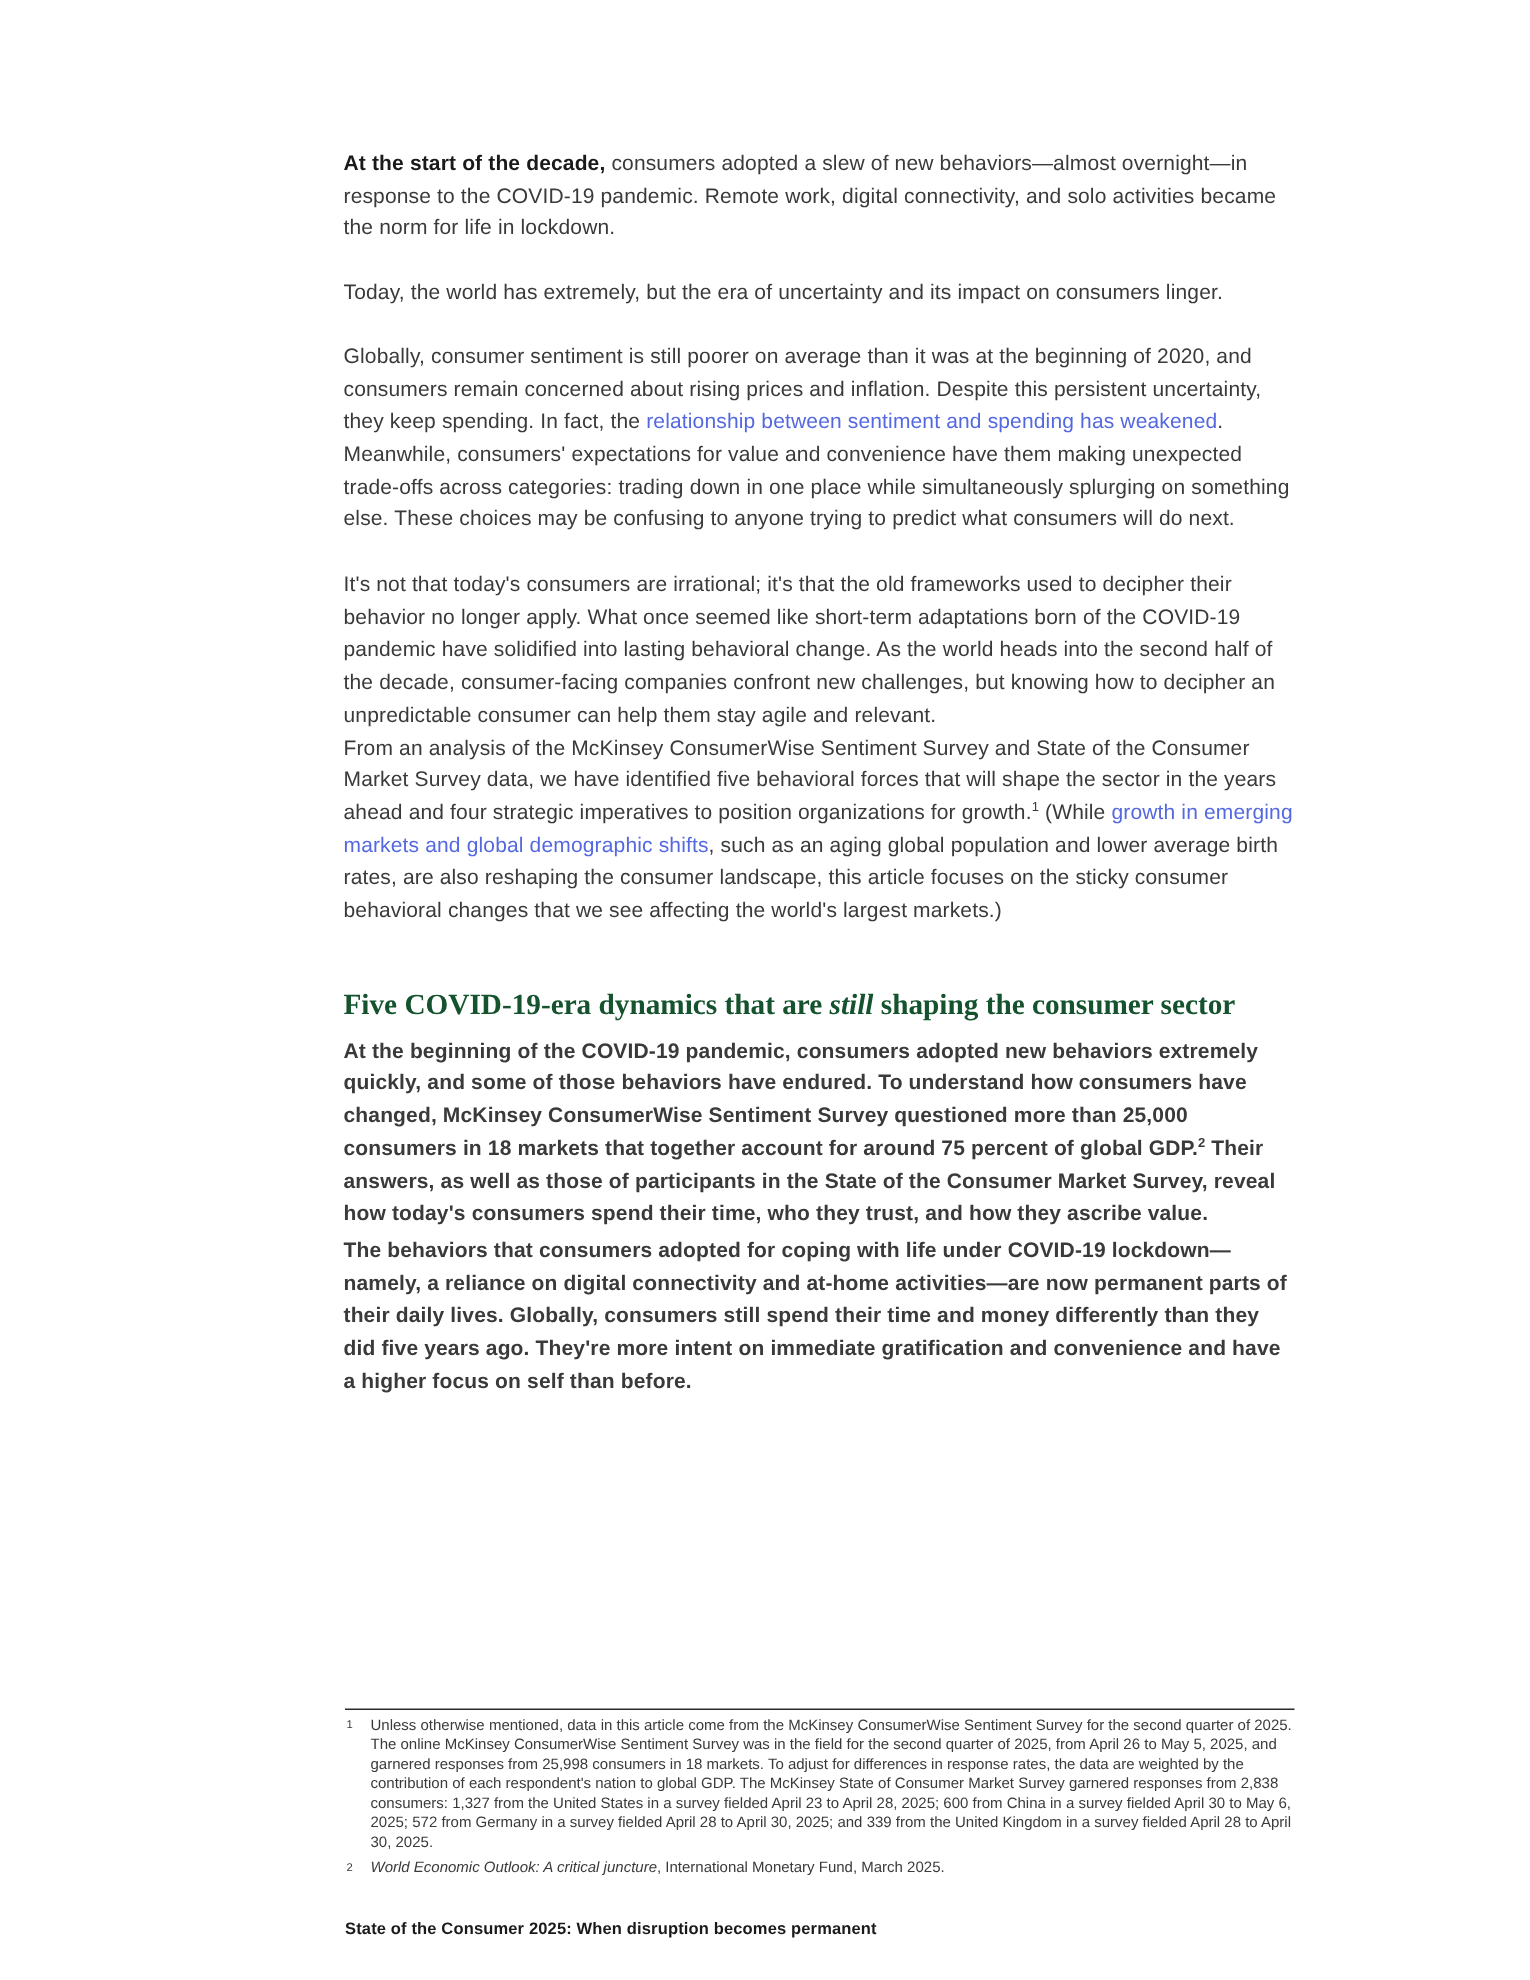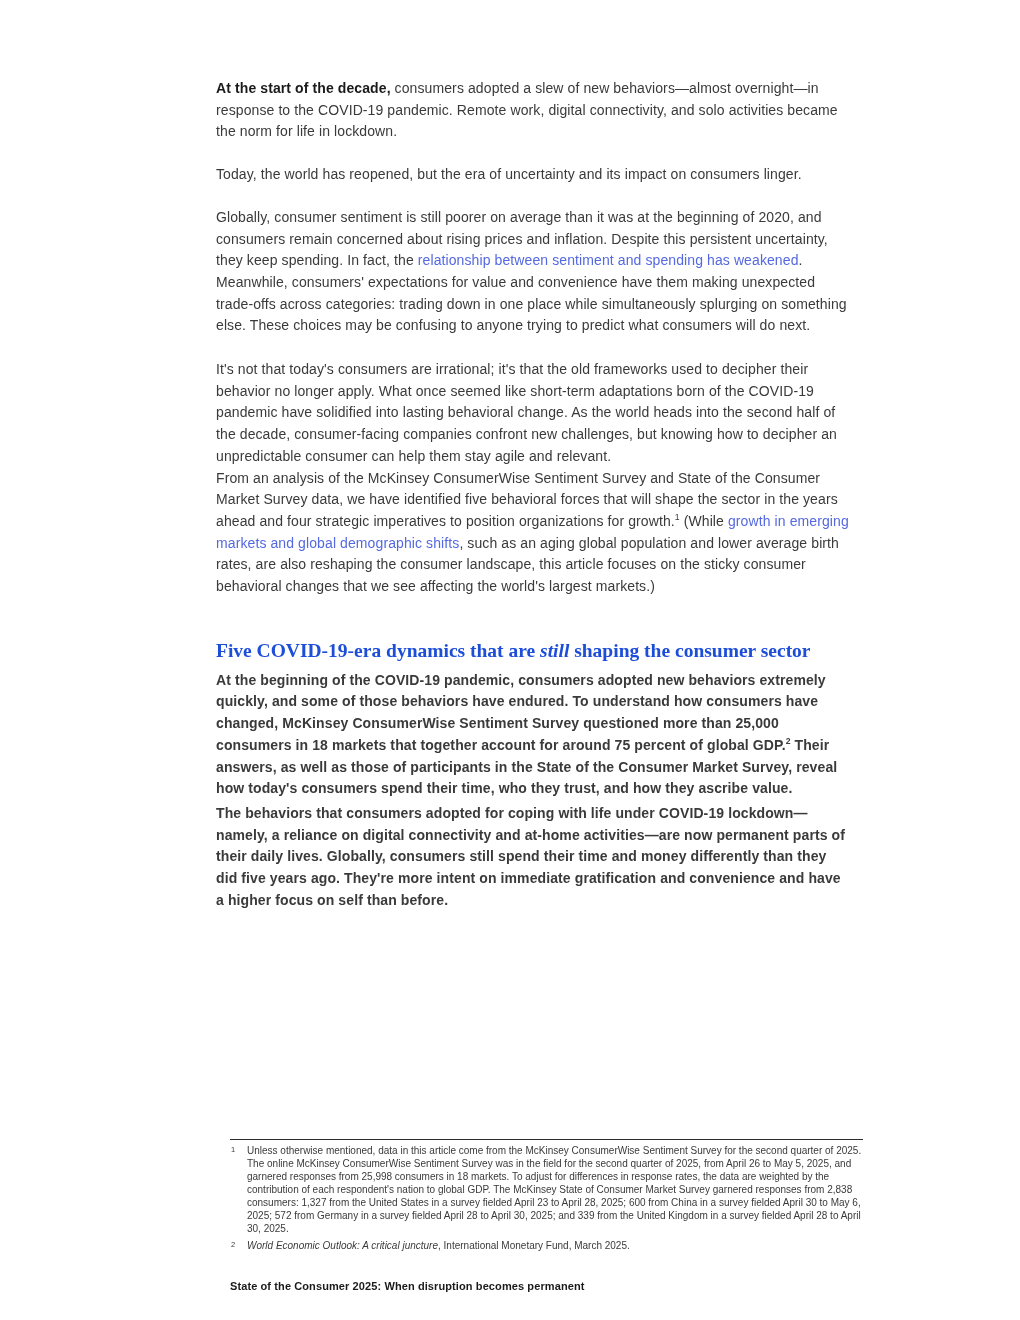--- a/index.html
+++ b/index.html
@@ -10,43 +10,43 @@
   body {
     width: 1020px;
     height: 1320px;
     position: relative;
     font-family: "Liberation Sans", sans-serif;
     color: #3a3a3a;
     overflow: hidden;
   }
   .content {
     position: absolute;
-    left: 216px;
+    left: 229px;
     top: 0;
     width: 633px;
-    padding-top: 78px;
+    padding-top: 98px;
   }
   .para {
     font-size: 14px;
     line-height: 21.7px;
     letter-spacing: 0.1px;
     margin: 0;
     color: #3a3a3a;
   }
   .mt-p2 { margin-top: 21px; }
   .mt-p3 { margin-top: 21px; }
   .mt-p4 { margin-top: 22px; }
   .mt-p5 { }
   .section-heading {
     margin: 40px 0 0 0;
     font-family: "Liberation Serif", serif;
     font-weight: bold;
     font-size: 19.5px;
     line-height: 26px;
-    color: #1d4ed8;
+    color: #14532d;
     white-space: nowrap;
   }
   .mt-p6 { margin-top: 6px; font-weight: bold; }
   .subsection-heading {
     margin: 20px 0 0 0;
     font-size: 14px;
     line-height: 22px;
     font-weight: bold;
     color: #1a1a1a;
   }
@@ -110,21 +110,21 @@
     color: #3a3a3a;
   }
 </style>
 </head>
 <body>
 
 <div class="content">
 
   <p class="para"><span class="seg-bold">At the start of the decade, </span><span class="seg-normal">consumers adopted a slew of new behaviors—almost overnight—in response to the COVID-19 pandemic. Remote work, digital connectivity, and solo activities became the norm for life in lockdown.</span></p>
 
-  <p class="para mt-p2"><span class="seg-normal">Today, the world has reopened, but the era of uncertainty and its impact on consumers linger.</span></p>
+  <p class="para mt-p2"><span class="seg-normal">Today, the world has extremely, but the era of uncertainty and its impact on consumers linger.</span></p>
 
   <p class="para mt-p3"><span class="seg-normal">Globally, consumer sentiment is still poorer on average than it was at the beginning of 2020, and consumers remain concerned about rising prices and inflation. Despite this persistent uncertainty, they keep spending. In fact, the </span><span class="seg-link" style="color: rgb(84, 104, 224);">relationship between sentiment and spending has weakened</span><span class="seg-normal">. Meanwhile, consumers' expectations for value and convenience have them making unexpected trade-offs across categories: trading down in one place while simultaneously splurging on something else. These choices may be confusing to anyone trying to predict what consumers will do next.</span></p>
 
   <p class="para mt-p4"><span class="seg-normal">It's not that today's consumers are irrational; it's that the old frameworks used to decipher their behavior no longer apply. What once seemed like short-term adaptations born of the COVID-19 pandemic have solidified into lasting behavioral change. As the world heads into the second half of the decade, consumer-facing companies confront new challenges, but knowing how to decipher an unpredictable consumer can help them stay agile and relevant.</span></p>
 
   <p class="para mt-p5"><span class="seg-normal">From an analysis of the McKinsey ConsumerWise Sentiment Survey and State of the Consumer Market Survey data, we have identified five behavioral forces that will shape the sector in the years ahead and four strategic imperatives to position organizations for growth.</span><sup class="seg-sup">1</sup><span class="seg-normal"> (While </span><span class="seg-link" style="color: rgb(84, 104, 224);">growth in emerging markets and global demographic shifts</span><span class="seg-normal">, such as an aging global population and lower average birth rates, are also reshaping the consumer landscape, this article focuses on the sticky consumer behavioral changes that we see affecting the world's largest markets.)</span></p>
 
   <h2 class="section-heading"><span class="seg-normal">Five COVID-19-era dynamics that are </span><span class="seg-italic">still</span><span class="seg-normal"> shaping the consumer sector</span></h2>
 
   <p class="para mt-p6"><span class="seg-normal">At the beginning of the COVID-19 pandemic, consumers adopted new behaviors extremely quickly, and some of those behaviors have endured. To understand how consumers have changed, McKinsey ConsumerWise Sentiment Survey questioned more than 25,000 consumers in 18 markets that together account for around 75 percent of global GDP.</span><sup class="seg-sup">2</sup><span class="seg-normal"> Their answers, as well as those of participants in the State of the Consumer Market Survey, reveal how today's consumers spend their time, who they trust, and how they ascribe value.</span></p>

